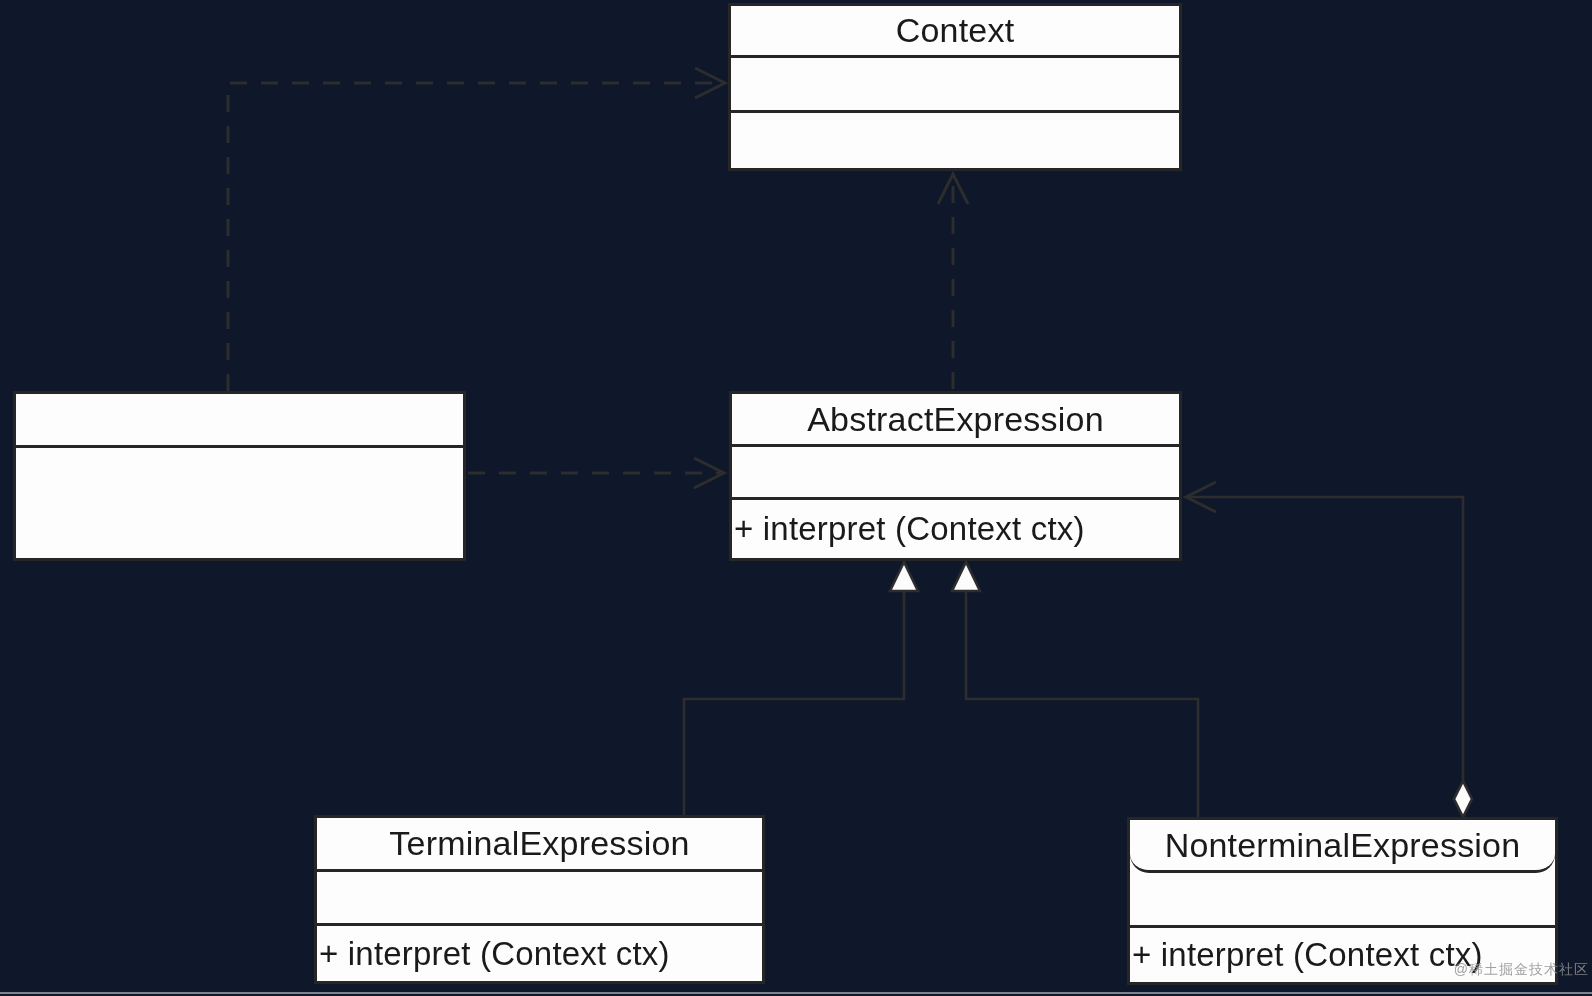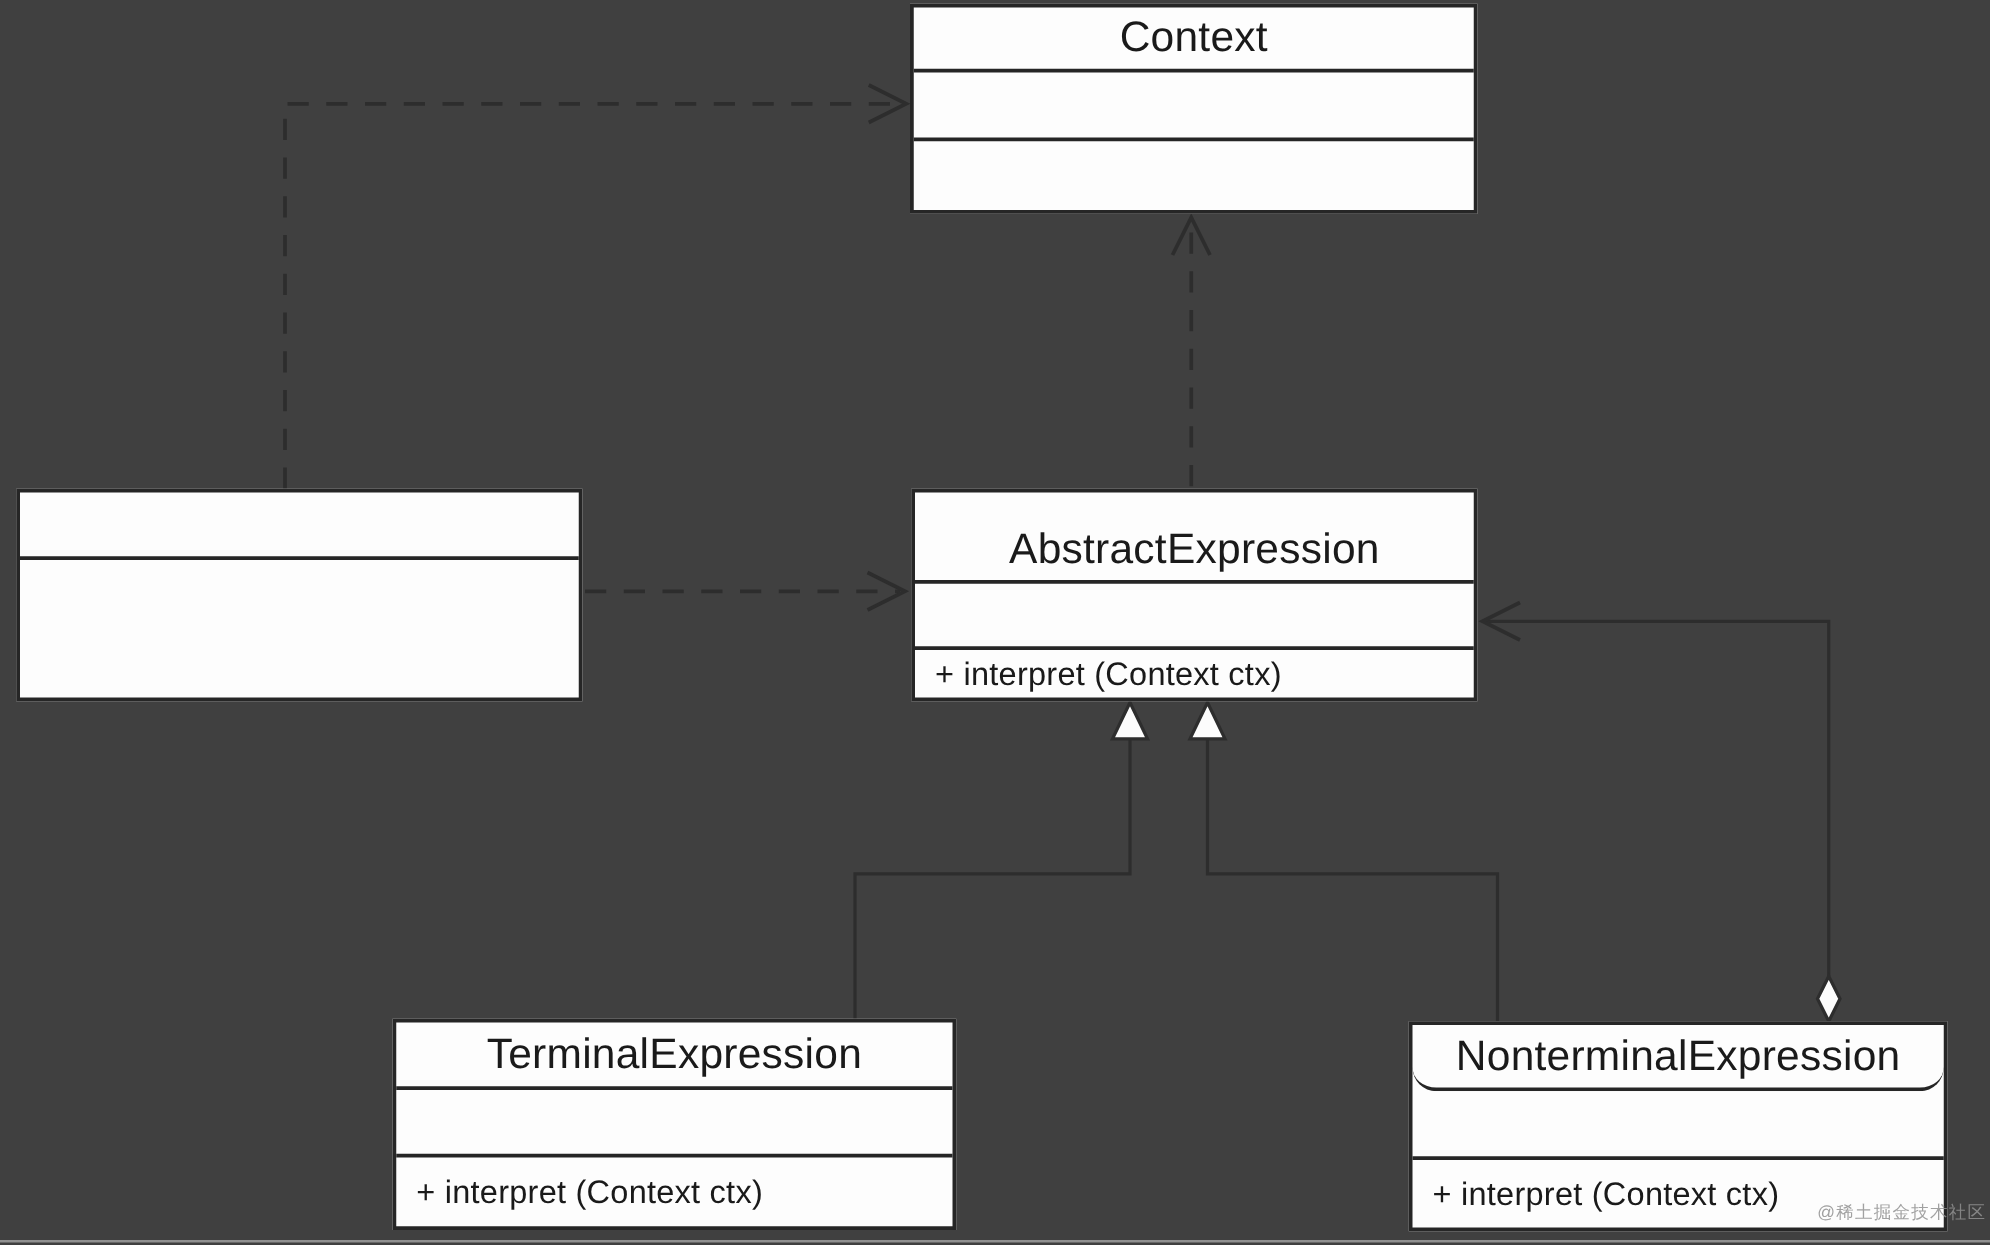--- a/index.html
+++ b/index.html
@@ -1,19 +1,19 @@
 <!DOCTYPE html>
 <html><head>
 <meta charset="utf-8">
 <style>
   html,body{margin:0;padding:0;background:#e9e9e9;}
   #stage{
     position:relative;
     width:1592px;height:996px;
-    background:#404040;
+    background:#0f172a;
     overflow:hidden;
     font-family:"Liberation Sans", sans-serif;
     color:#1a1a1a;
   }
   #wires{position:absolute;left:0;top:0;width:1592px;height:996px;}
   #wires .dash{fill:none;stroke:#2d2d2d;stroke-width:3;stroke-dasharray:17 14;}
   #wires .solid{fill:none;stroke:#2d2d2d;stroke-width:2.6;}
   #wires .arrow{fill:none;stroke:#2d2d2d;stroke-width:3;stroke-linejoin:miter;}
   #wires .hollow{fill:#fcfcfc;stroke:#2d2d2d;stroke-width:2.6;}
   .uml-class{
@@ -26,22 +26,22 @@
   .uml-row{box-sizing:border-box;}
   .uml-title{
     border-bottom:3px solid #262626;
     display:flex;align-items:center;justify-content:center;
     font-size:34px;font-weight:400;letter-spacing:0.2px;
   }
   .uml-attrs{border-bottom:3px solid #262626;}
   .uml-methods{
     flex:1;
     display:flex;align-items:center;
-    font-size:26px;letter-spacing:0.2px;
-    padding-left:16px;white-space:pre;
+    font-size:33px;letter-spacing:0.2px;
+    padding-left:2px;white-space:pre;
   }
   #watermark{
     position:absolute;
     right:3px;top:961px;
     font-size:14px;
     color:rgba(145,145,145,0.85);
     letter-spacing:1px;
   }
   #bottom-edge{
     position:absolute;left:0;right:0;top:992px;height:2px;
@@ -92,21 +92,21 @@
     <div class="uml-row uml-attrs" style="height:55px;"></div>
     <div class="uml-row uml-methods"></div>
   </div>
 
   <div class="uml-class" style="left:13px;top:391px;width:453px;height:170px;">
     <div class="uml-row uml-attrs" style="height:54px;"></div>
     <div class="uml-row uml-methods"></div>
   </div>
 
   <div class="uml-class" style="left:729px;top:391px;width:453px;height:170px;">
-    <div class="uml-row uml-title" style="height:53px;margin-top:20px;">AbstractExpression</div>
+    <div class="uml-row uml-title" style="height:53px;">AbstractExpression</div>
     <div class="uml-row uml-attrs" style="height:53px;"></div>
     <div class="uml-row uml-methods">+ interpret (Context ctx)</div>
   </div>
 
   <div class="uml-class" style="left:314px;top:815px;width:451px;height:169px;">
     <div class="uml-row uml-title" style="height:54px;">TerminalExpression</div>
     <div class="uml-row uml-attrs" style="height:54px;"></div>
     <div class="uml-row uml-methods">+ interpret (Context ctx)</div>
   </div>
 

